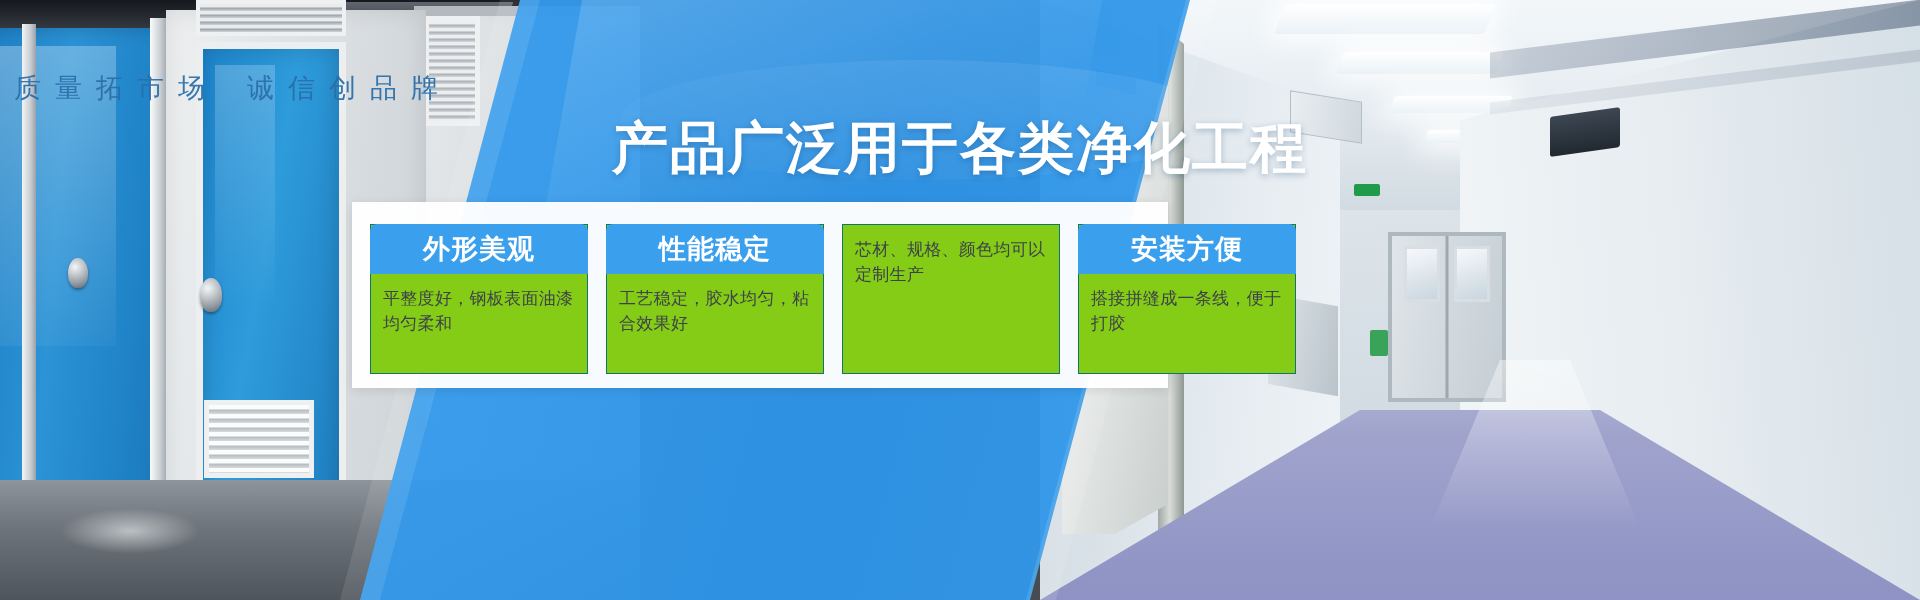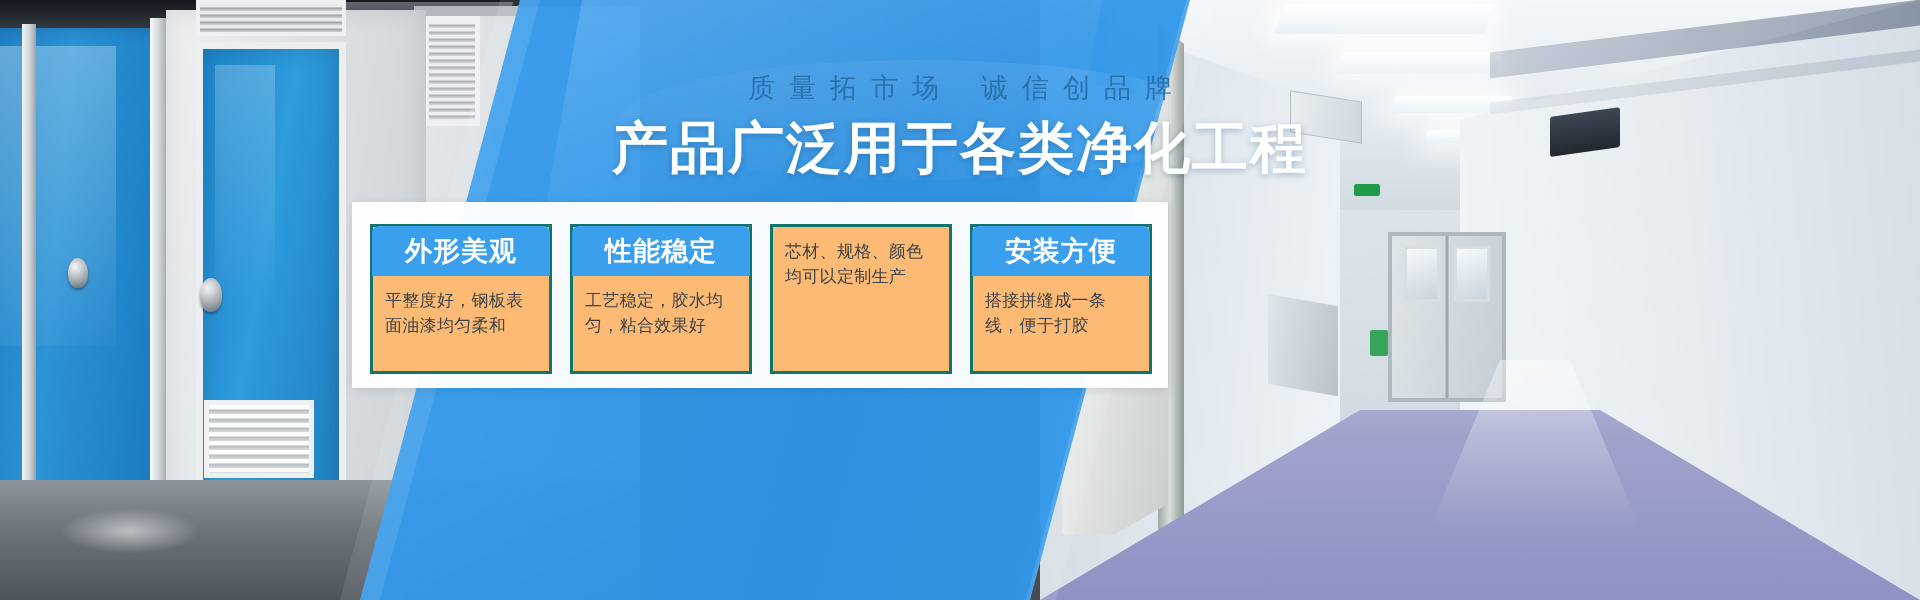--- a/index.html
+++ b/index.html
@@ -255,21 +255,20 @@
     position: absolute; left: 0; top: 0; width: 1920px; height: 600px;
     background: rgba(255,255,255,.12);
     clip-path: polygon(1186px 0, 1216px 0, 1056px 600px, 1026px 600px);
   }
 
   
   .tagline {
     position: absolute;
     left: 0; right: 0;
     top: 70px;
-    text-align: center;
     font-size: 27px;
     letter-spacing: 14px;
     color: #2a6ea8;
     font-weight: 500;
     text-indent: 14px;
     opacity: .92;
   }
   .tagline .gap { display: inline-block; width: 28px; }
 
   .headline {
@@ -295,23 +294,23 @@
     background: rgba(255,255,255,.96);
     box-shadow: 0 2px 10px rgba(0,0,0,.10);
   }
   .cards-row {
     position: absolute;
     left: 18px; top: 22px;
     display: flex;
     gap: 18px;
   }
   .card {
-    width: 182px;
-    background: #fdba74;
-    border: 3px solid #0f766e;
+    width: 218px;
+    background: #84cc16;
+    border: 1px solid #0f766e;
     box-sizing: border-box;
     min-height: 150px;
   }
   .card-title {
     background: #3aa0ee;
     color: #ffffff;
     font-size: 27px;
     font-weight: 700;
     line-height: 50px;
     height: 50px;

